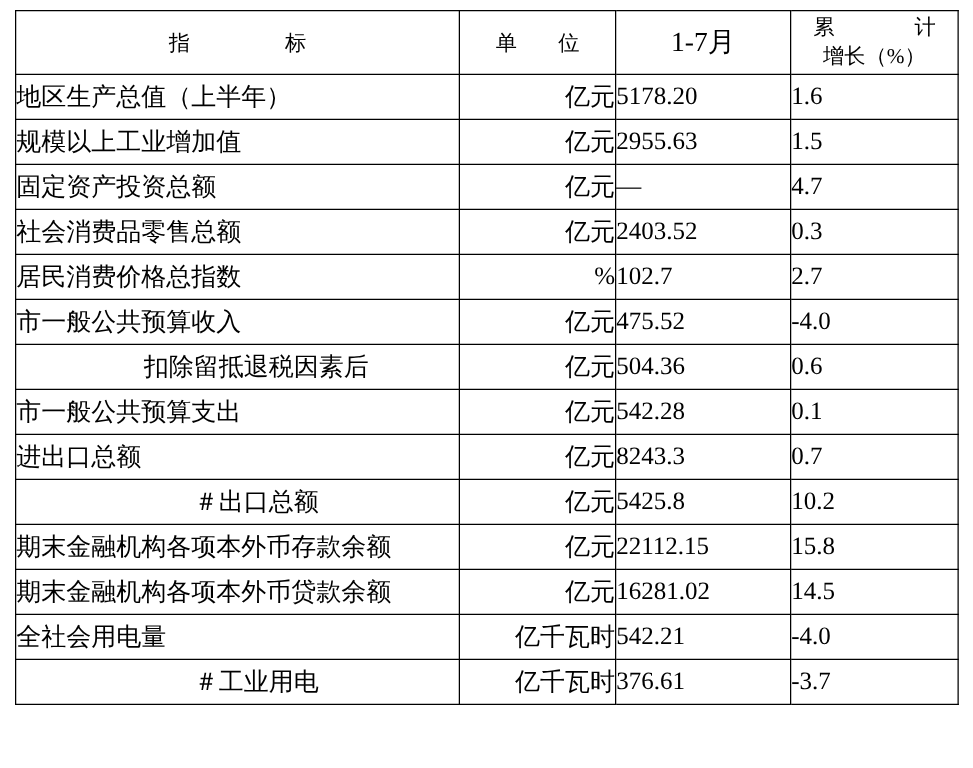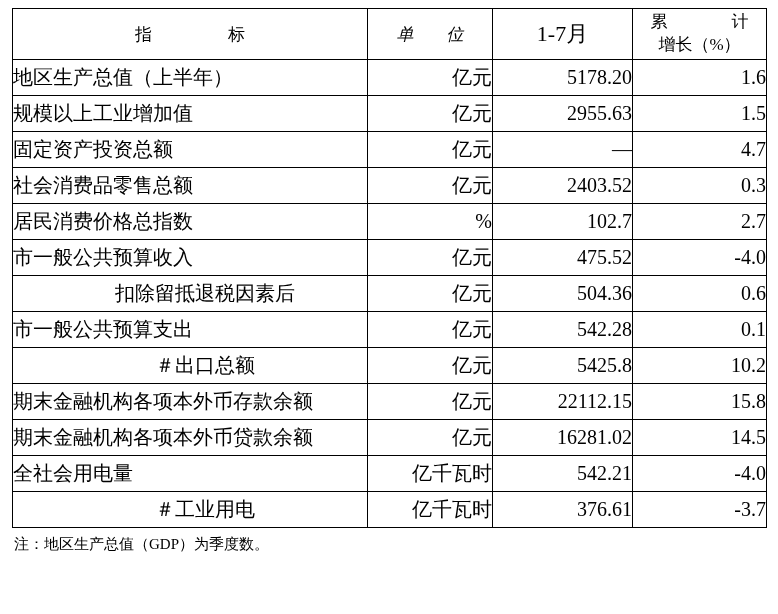--- a/index.html
+++ b/index.html
@@ -46,21 +46,20 @@
   }
   .hdr-indicator {
     letter-spacing: 14px;
     padding-left: 14px;
     font-size: 17px;
   }
   .hdr-unit {
     letter-spacing: 8px;
     padding-left: 8px;
     font-size: 17px;
-    font-style: italic;
   }
   .hdr-value { font-size: 22px; }
   .hdr-growth-l1 {
     letter-spacing: 10px;
     padding-left: 10px;
     display: block;
     line-height: 1.35;
   }
   .hdr-growth-l2 {
     display: block;
@@ -73,21 +72,21 @@
   }
   td.indicator {
     text-align: left;
     padding-left: 10px;
   }
   td.indicator.ind1 { padding-left: 30px; text-align: center; }
   td.unit {
     text-align: right;
   }
   td.value, td.growth {
-    text-align: right;
+    text-align: left;
     padding-right: 10px;
     font-family: "Liberation Serif", "DejaVu Serif", serif;
   }
   .note {
     margin-top: 7px;
     font-size: 15px;
     padding-left: 2px;
   }
 </style>
 </head>
@@ -162,20 +161,26 @@
         <td class="value">504.36</td>
         <td class="growth">0.6</td>
       </tr>
       <tr>
         <td class="indicator">市一般公共预算支出</td>
         <td class="unit">亿元</td>
         <td class="value">542.28</td>
         <td class="growth">0.1</td>
       </tr>
       <tr>
+        <td class="indicator">进出口总额</td>
+        <td class="unit">亿元</td>
+        <td class="value">8243.3</td>
+        <td class="growth">0.7</td>
+      </tr>
+      <tr>
         <td class="indicator ind1">＃出口总额</td>
         <td class="unit">亿元</td>
         <td class="value">5425.8</td>
         <td class="growth">10.2</td>
       </tr>
       <tr>
         <td class="indicator">期末金融机构各项本外币存款余额</td>
         <td class="unit">亿元</td>
         <td class="value">22112.15</td>
         <td class="growth">15.8</td>
@@ -194,15 +199,14 @@
       </tr>
       <tr>
         <td class="indicator ind1">＃工业用电</td>
         <td class="unit">亿千瓦时</td>
         <td class="value">376.61</td>
         <td class="growth">-3.7</td>
       </tr>
     </tbody>
   </table>
 
-  <div class="note">注：地区生产总值（GDP）为季度数。</div>
 
 </div>
 
 </body></html>

